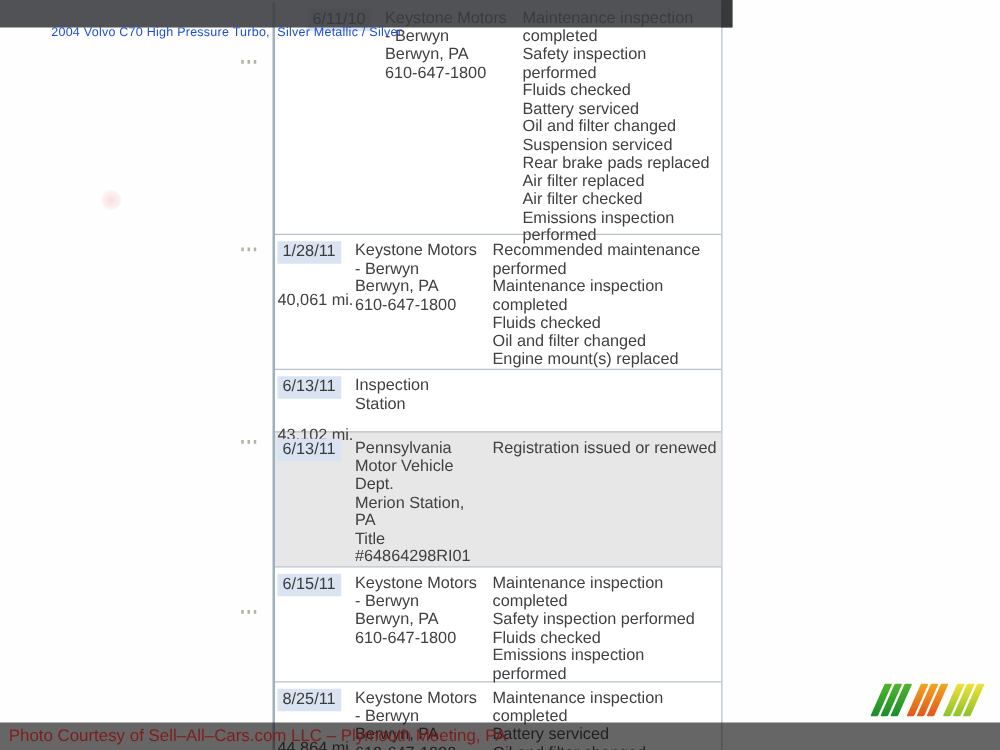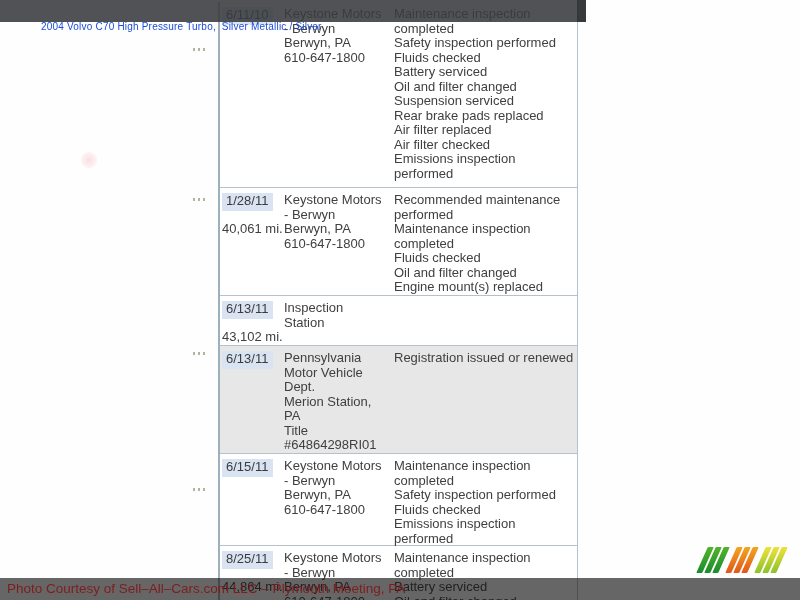--- a/index.html
+++ b/index.html
@@ -13,27 +13,27 @@
   
   .htable{
     position:absolute;left:218px;top:2px;width:360px;
     border-left:2px solid #9db0bd;border-right:1px solid #b7c1ca;
     background:#fff;box-sizing:border-box;z-index:1;
     font-size:13px;line-height:14.5px;color:#404040;
   }
   .hrow{display:flex;box-sizing:border-box;border-top:1px solid #b7c1ca;}
   .hrow.first{border-top:none;}
   .hrow.alt{background:#e7e7e7;}
-  .r0{height:185px;} .r1{height:108px;} .r2{height:50px;}
+  .r0{height:185px;margin-left:24px;} .r1{height:108px;} .r2{height:50px;}
   .r3{height:108px;} .r4{height:92px;justify-content:flex-end;}  .r5{height:110px;}
   .c-date{width:64px;padding:5px 0 0 2px;box-sizing:border-box;flex:none;}
   .c-prov{width:104px;padding:5px 4px 0 0;box-sizing:border-box;flex:none;white-space:pre-line;}
   .c-serv{flex:1;padding:5px 2px 0 6px;box-sizing:border-box;white-space:pre-line;}
   .date-chip{display:inline-block;background:#d9e3f2;padding:1px 5px 2px 4px;color:#3b3b3b;}
-  .mileage{margin-top:11px;white-space:nowrap;}
+  .mileage{margin-top:22px;white-space:nowrap;}
 
   
   .titlebar{
     position:absolute;left:0;top:0;width:586px;height:22px;z-index:5;
     background:rgba(56,58,61,0.88);box-sizing:border-box;
   }
   .titlebar .tb-text{
     display:block;padding-left:41px;line-height:22px;font-size:10px;
     color:#1d4ed8;white-space:pre;letter-spacing:0.2px;margin-top:16px;
   }

